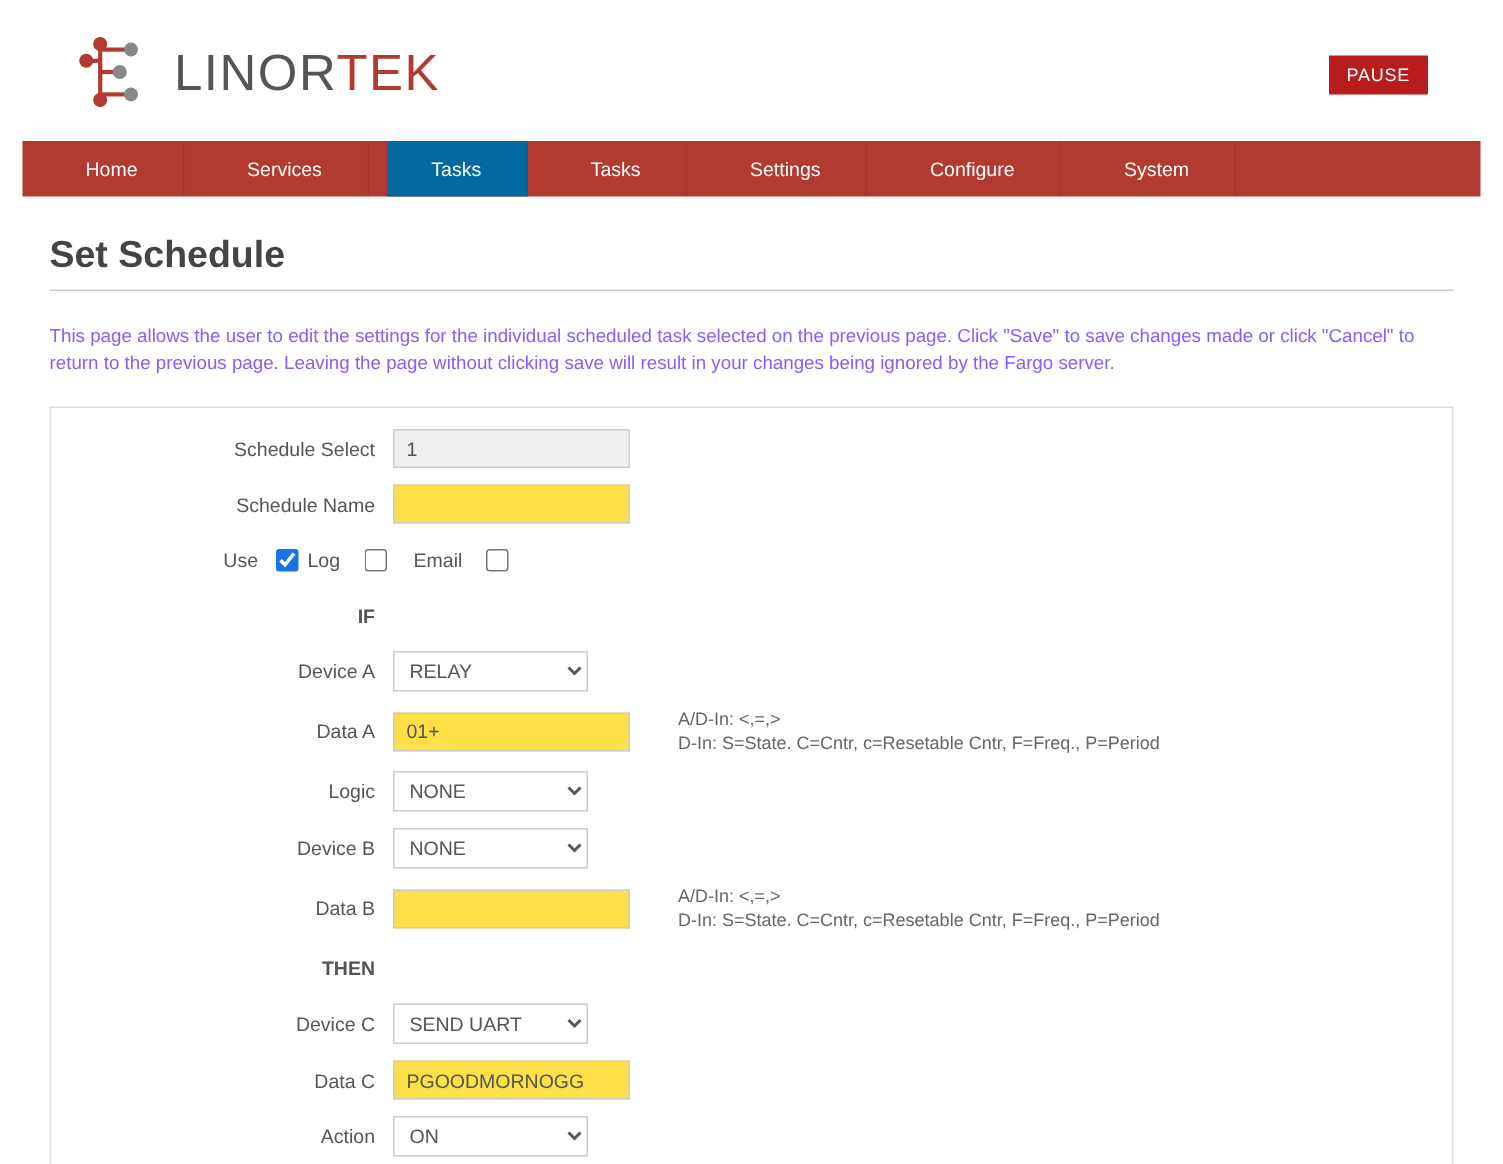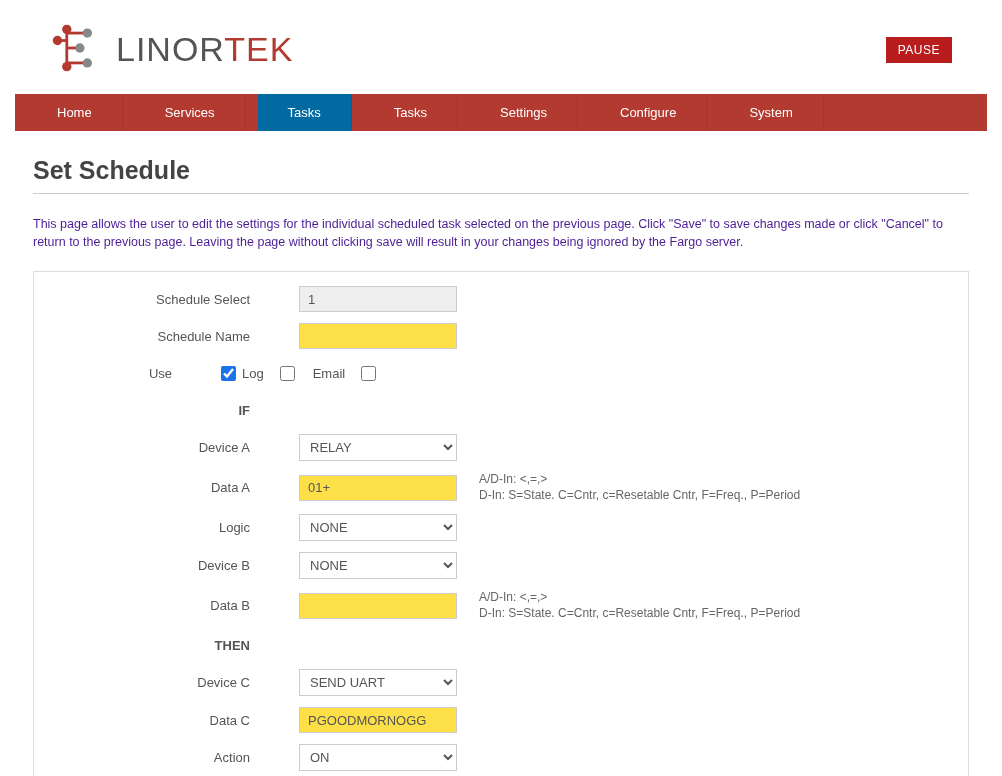--- a/index.html
+++ b/index.html
@@ -70,35 +70,34 @@
       font-weight: bold;
       color: #444;
       margin-bottom: 8px;
     }
     .rule {
       border: none;
       border-top: 1px solid #ccc;
       margin-bottom: 22px;
     }
     .intro {
-      color: #4c1d95;
+      color: #8b5cf6;
       font-size: 12.5px;
       line-height: 1.4;
       margin-bottom: 20px;
     }
     .form-box {
       border: 1px solid #ddd;
       padding: 14px 20px 22px;
     }
     .row {
       display: flex;
       align-items: center;
       margin-bottom: 11px;
       min-height: 26px;
-      gap: 37px;
     }
     .lbl {
       width: 208px;
       text-align: right;
       padding-right: 12px;
       color: #555;
       font-size: 13px;
     }
     .lbl-bold { font-weight: bold; }
     .fld { display: flex; align-items: center; gap: 10px; }
@@ -112,21 +111,21 @@
       background: #fde047;
     }
     .text-readonly {
       background: #eee;
     }
     select.sel {
       border: 1px solid #ccc;
       height: 27px;
       padding: 2px 6px;
       font-size: 13px;
-      width: 158px;
+      width: 130px;
       color: #555;
       background: #fff;
     }
     .chk-group {
       display: flex;
       gap: 6px;
     }
     .chk-group label {
       font-size: 13px;
       color: #555;
@@ -134,21 +133,21 @@
     }
     input[type="checkbox"] {
       width: 15px;
       height: 15px;
       accent-color: #1a73e8;
     }
     .hint {
       color: #666;
       font-size: 12px;
       line-height: 1.3;
-      margin-left: 12px;
+      margin-left: 22px;
     }
   </style>
 </head>
 <body>
 
 <div class="wrapper">
 
   <div class="header">
     <div class="logo-block">
       <span class="logo-icon">

